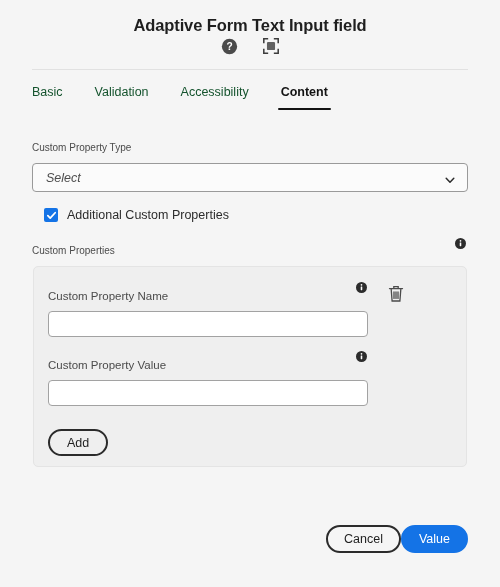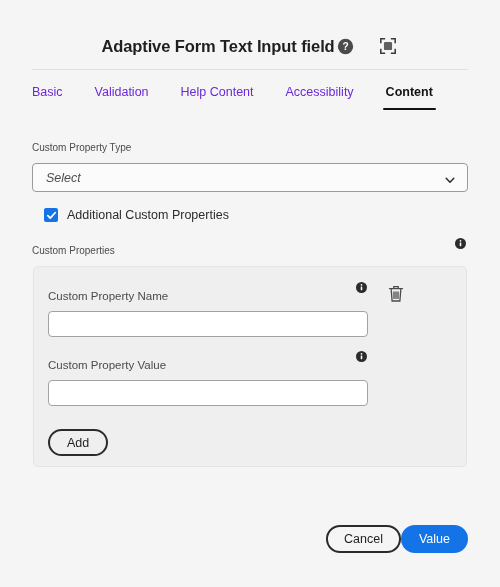--- a/index.html
+++ b/index.html
@@ -23,26 +23,27 @@
     width: 500px;
     height: 587px;
     background: #f5f5f5;
     box-sizing: border-box;
   }
 
   
   .header {
     position: absolute;
     left: 32px;
-    top: 30px;
+    top: 16px;
     width: 436px;
     height: 32px;
     display: flex;
     align-items: center;
-    justify-content: center;
+    justify-content: space-between;
+    flex-direction: column;
   }
   .dialog-title {
     font-size: 16.5px;
     font-weight: bold;
     color: #1f1f1f;
     letter-spacing: -0.1px;
     white-space: nowrap;
   }
   .header-actions {
     display: flex;
@@ -76,21 +77,21 @@
     left: 32px;
     top: 85px;
     width: 436px;
     height: 34px;
     display: flex;
     align-items: flex-start;
     gap: 0;
   }
   .tab {
     font-size: 12.5px;
-    color: #6d28d9;
+    color: #14532d;
     padding: 0 0 11px 0;
     margin-right: 32px;
     cursor: pointer;
     position: relative;
     white-space: nowrap;
     background: none;
     border: none;
     font-family: inherit;
   }
   .tab.active {
@@ -322,21 +323,20 @@
         </svg>
       </button>
     </div>
   </div>
 
   <div class="header-rule"></div>
 
   <div class="tabs">
     <button class="tab">Basic</button>
     <button class="tab">Validation</button>
-    <button class="tab">Help Content</button>
     <button class="tab">Accessibility</button>
     <button class="tab active">Content</button>
   </div>
 
   <div class="field-label cpt-label">Custom Property Type</div>
   <div class="select-wrap">
     <span class="select-value">Select</span>
     <span class="chevron">
       <svg width="12" height="12" viewBox="0 0 12 12">
         <path d="M2.2 4.3 L6 8.2 L9.8 4.3" fill="none" stroke="#2c2c2c" stroke-width="1.5" stroke-linecap="round" stroke-linejoin="round"></path>

